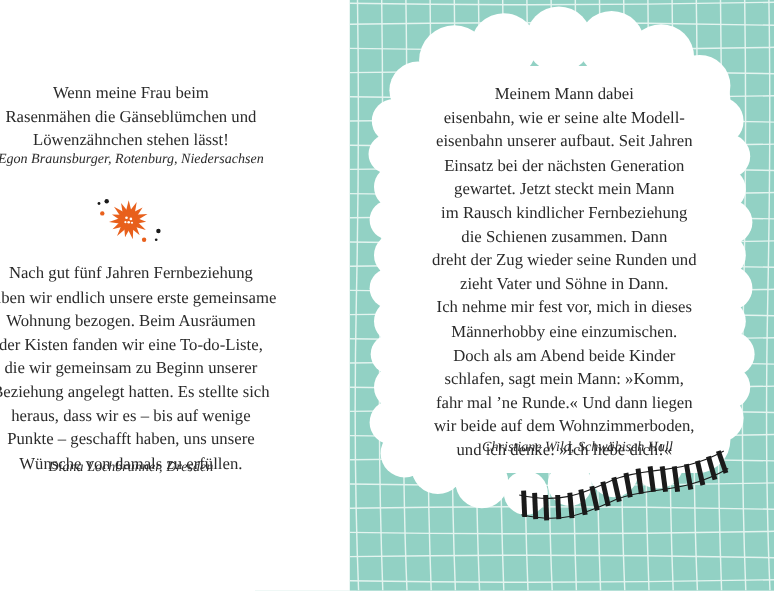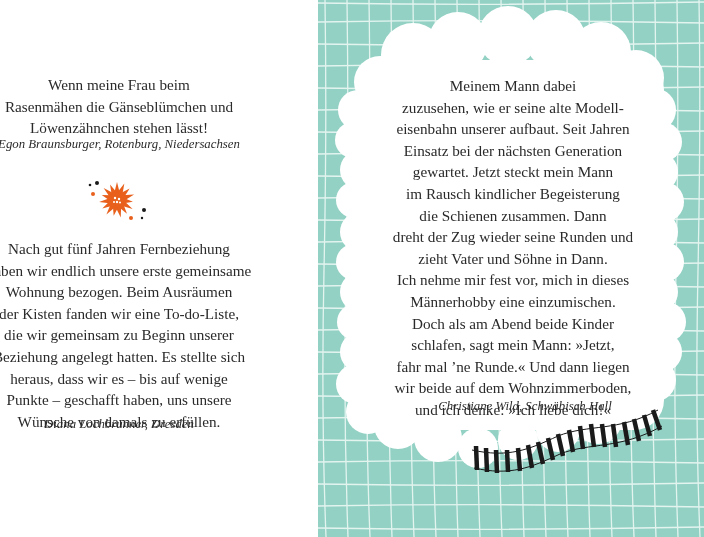--- a/index.html
+++ b/index.html
@@ -185,32 +185,32 @@
       <circle cx="346" cy="262" r="20"></circle>
       <circle cx="340" cy="292" r="20"></circle>
       <circle cx="348" cy="322" r="20"></circle>
       <circle cx="344" cy="352" r="20"></circle>
       <circle cx="336" cy="380" r="22"></circle>
     </g>
   </svg>
 
   <div class="text-block" id="story3">
     <span class="line">Meinem Mann dabei</span>
-    <span class="line">zuzusehen, wie er seine alte Modell-</span>
+    <span class="line">eisenbahn, wie er seine alte Modell-</span>
     <span class="line">eisenbahn unserer aufbaut. Seit Jahren</span>
     <span class="line">Einsatz bei der nächsten Generation</span>
     <span class="line">gewartet. Jetzt steckt mein Mann</span>
-    <span class="line">im Rausch kindlicher Begeisterung</span>
+    <span class="line">im Rausch kindlicher Fernbeziehung</span>
     <span class="line">die Schienen zusammen. Dann</span>
     <span class="line">dreht der Zug wieder seine Runden und</span>
     <span class="line">zieht Vater und Söhne in Dann.</span>
     <span class="line">Ich nehme mir fest vor, mich in dieses</span>
     <span class="line">Männerhobby eine einzumischen.</span>
     <span class="line">Doch als am Abend beide Kinder</span>
-    <span class="line">schlafen, sagt mein Mann: »Jetzt,</span>
+    <span class="line">schlafen, sagt mein Mann: »Komm,</span>
     <span class="line">fahr mal ’ne Runde.« Und dann liegen</span>
     <span class="line">wir beide auf dem Wohnzimmerboden,</span>
     <span class="line">und ich denke: »Ich liebe dich!«</span>
   </div>
   <div class="author" id="author3">Christiane Wild, Schwäbisch Hall</div>
 
   <svg class="track" width="200" height="75" viewBox="0 0 200 75">
     <g stroke="#1a1a1a" fill="none">
       <path d="M4,44 C40,52 60,44 90,30 C120,18 150,26 190,4" stroke-width="1"></path>
       <path d="M6,62 C42,70 62,62 92,48 C122,36 152,44 194,20" stroke-width="1"></path>

